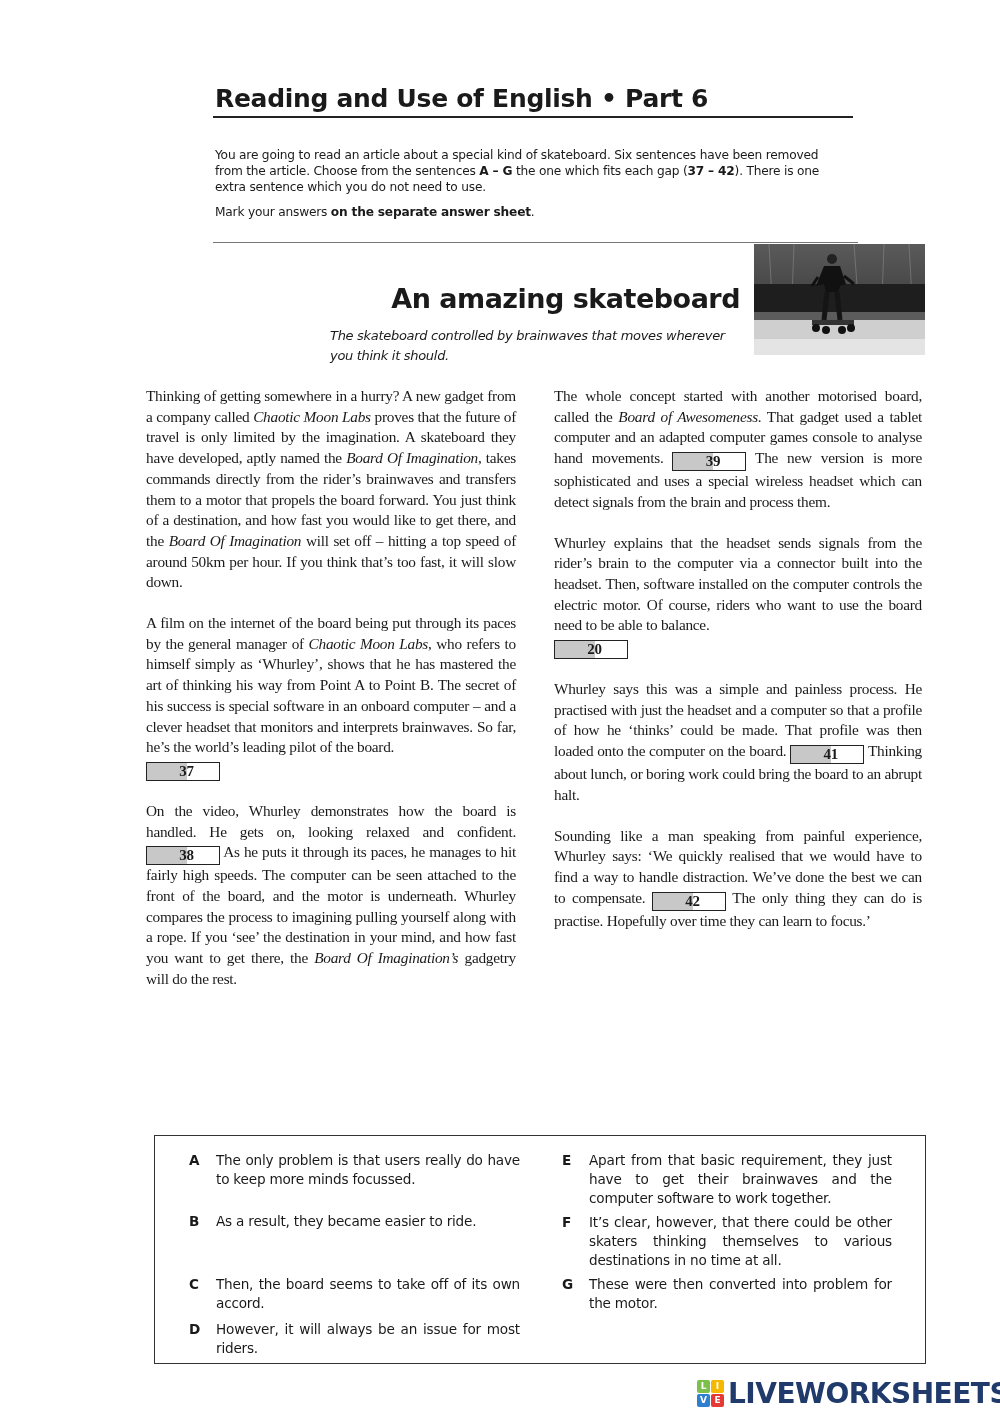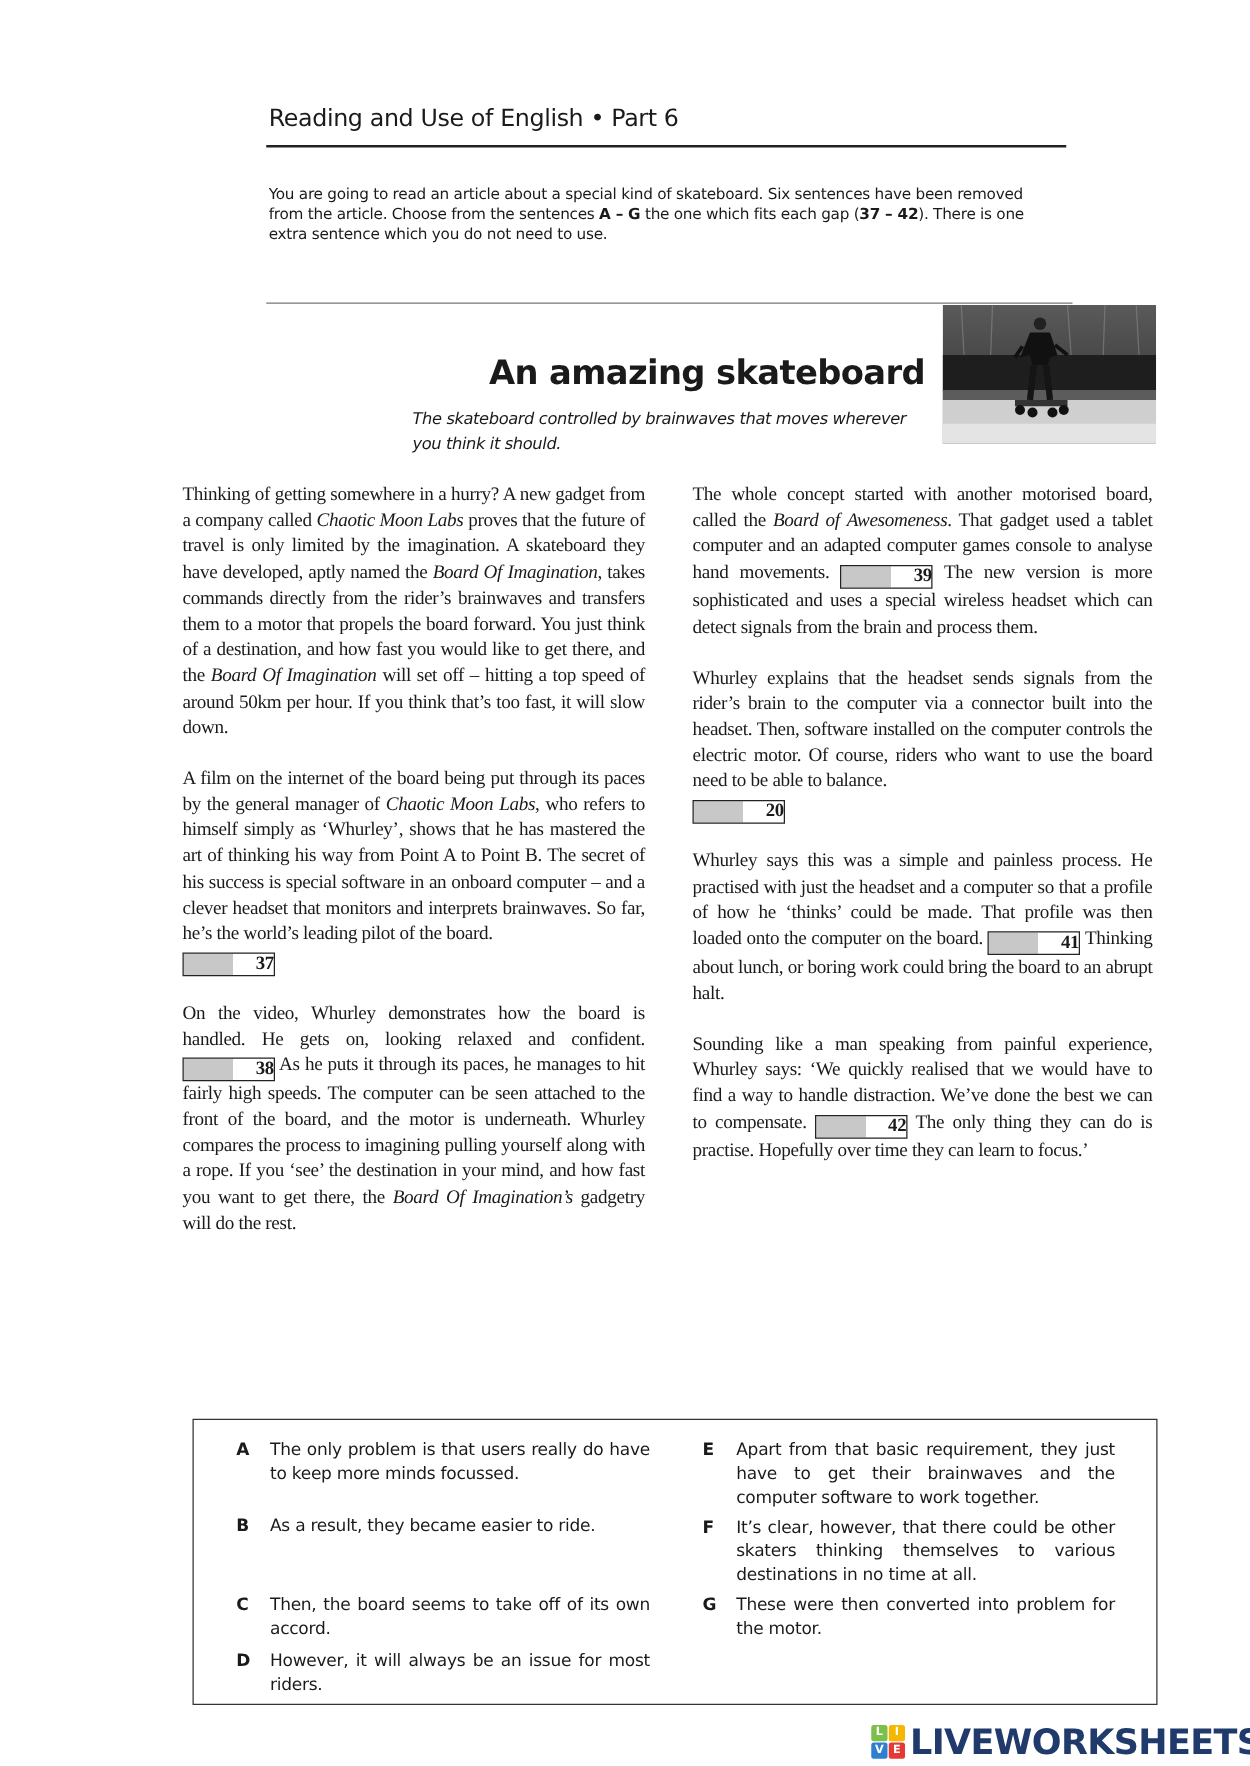--- a/index.html
+++ b/index.html
@@ -1,51 +1,52 @@
 <!DOCTYPE html>
 <html><head>
 <meta charset="utf-8">
 <style>
   html, body { margin: 0; padding: 0; background: #ffffff; }
   body { width: 1000px; height: 1413px; position: relative; overflow: hidden;
          font-family: "DejaVu Sans", sans-serif; color: #1a1a1a; }
   .abs { position: absolute; }
-  .section-title { left: 215px; top: 84px; font-size: 19px; font-weight: normal; letter-spacing: -0.3px; }
+  .section-title { left: 215px; top: 84px; font-size: 25px; font-weight: bold; letter-spacing: -0.3px; }
   .rule-top { left: 213px; top: 116px; width: 640px; height: 2px; background: #222; }
   .instructions { left: 215px; top: 147px; width: 640px; font-size: 12.2px; line-height: 16px; letter-spacing: -0.2px; }
   .instructions p { margin: 0 12px 9px 0; }
   .rule-2 { left: 213px; top: 242px; width: 645px; height: 1px; background: #777; }
   .photo { left: 754px; top: 244px; width: 171px; height: 111px; overflow: hidden; }
   .article-title { left: 330px; top: 283px; width: 410px; text-align: right; font-size: 27px; font-weight: bold; letter-spacing: -0.5px; }
   .subtitle { left: 330px; top: 326px; width: 410px; text-align: left; font-size: 13px; font-style: italic; line-height: 20px; letter-spacing: -0.3px; }
   .col { font-size: 15.3px; line-height: 20.7px; text-align: justify; letter-spacing: -0.25px; font-family: Liberation Serif, serif; }
   .col p { margin: 0 0 20px 0; }
   .col-left { left: 146px; top: 386px; width: 370px; }
   .col-right { left: 554px; top: 386px; width: 368px; }
   i { font-style: italic; }
   .gap { display: inline-block; vertical-align: -3px; width: 74px; height: 19px; border: 1px solid #222;
          background: linear-gradient(to right, #c8c8c8 0, #c8c8c8 55%, #ffffff 55%); box-sizing: border-box;
-         font-weight: bold; font-size: 15px; line-height: 17px; padding-left: 7px; text-align: right; }
+         font-weight: bold; font-size: 15px; line-height: 17px; padding-left: 7px; text-align: center; }
   .options-box { left: 154px; top: 1135px; width: 772px; height: 229px; border: 1.5px solid #333; box-sizing: border-box; }
   .opt { font-size: 13.6px; line-height: 19px; letter-spacing: -0.2px; }
   .opt .letter { position: absolute; left: 0; top: 0; font-weight: bold; }
   .opt .text { margin-left: 27px; text-align: justify; display: block; }
   .logo { left: 697px; top: 1378px; height: 30px; display: flex; align-items: center; }
   .logo-tiles { display: grid; grid-template-columns: 13px 13px; grid-template-rows: 13px 13px; gap: 1px; margin-right: 4px; }
   .tile { font-size: 9px; font-weight: bold; color: #fff; text-align: center; line-height: 13px; border-radius: 2px; }
   .logo-text { font-size: 28px; font-weight: bold; color: #1f3a6b; letter-spacing: -0.5px; }
 </style>
 </head>
 <body>
 
 <div class="abs section-title">Reading and Use of English • Part 6</div>
 <div class="abs rule-top"></div>
 
 <div class="abs instructions">
   <p><span>You are going to read an article about a special kind of skateboard.  Six sentences have been removed from the article.  Choose from the sentences </span><b>A – G</b><span> the one which fits each gap (</span><b>37 – 42</b><span>).  There is one extra sentence which you do not need to use.</span></p>
+  <p><span>Mark your answers </span><b>on the separate answer sheet</b><span>.</span></p>
 </div>
 <div class="abs rule-2"></div>
 
 <div class="abs photo" aria-label="man riding motorised skateboard">
   <svg width="171" height="111" viewBox="0 0 171 111">
     <defs>
       <linearGradient id="sky" x1="0" y1="0" x2="0" y2="1">
         <stop offset="0" stop-color="#5a5a5a"></stop>
           <stop offset="1" stop-color="#2c2c2c"></stop>
       </linearGradient>

